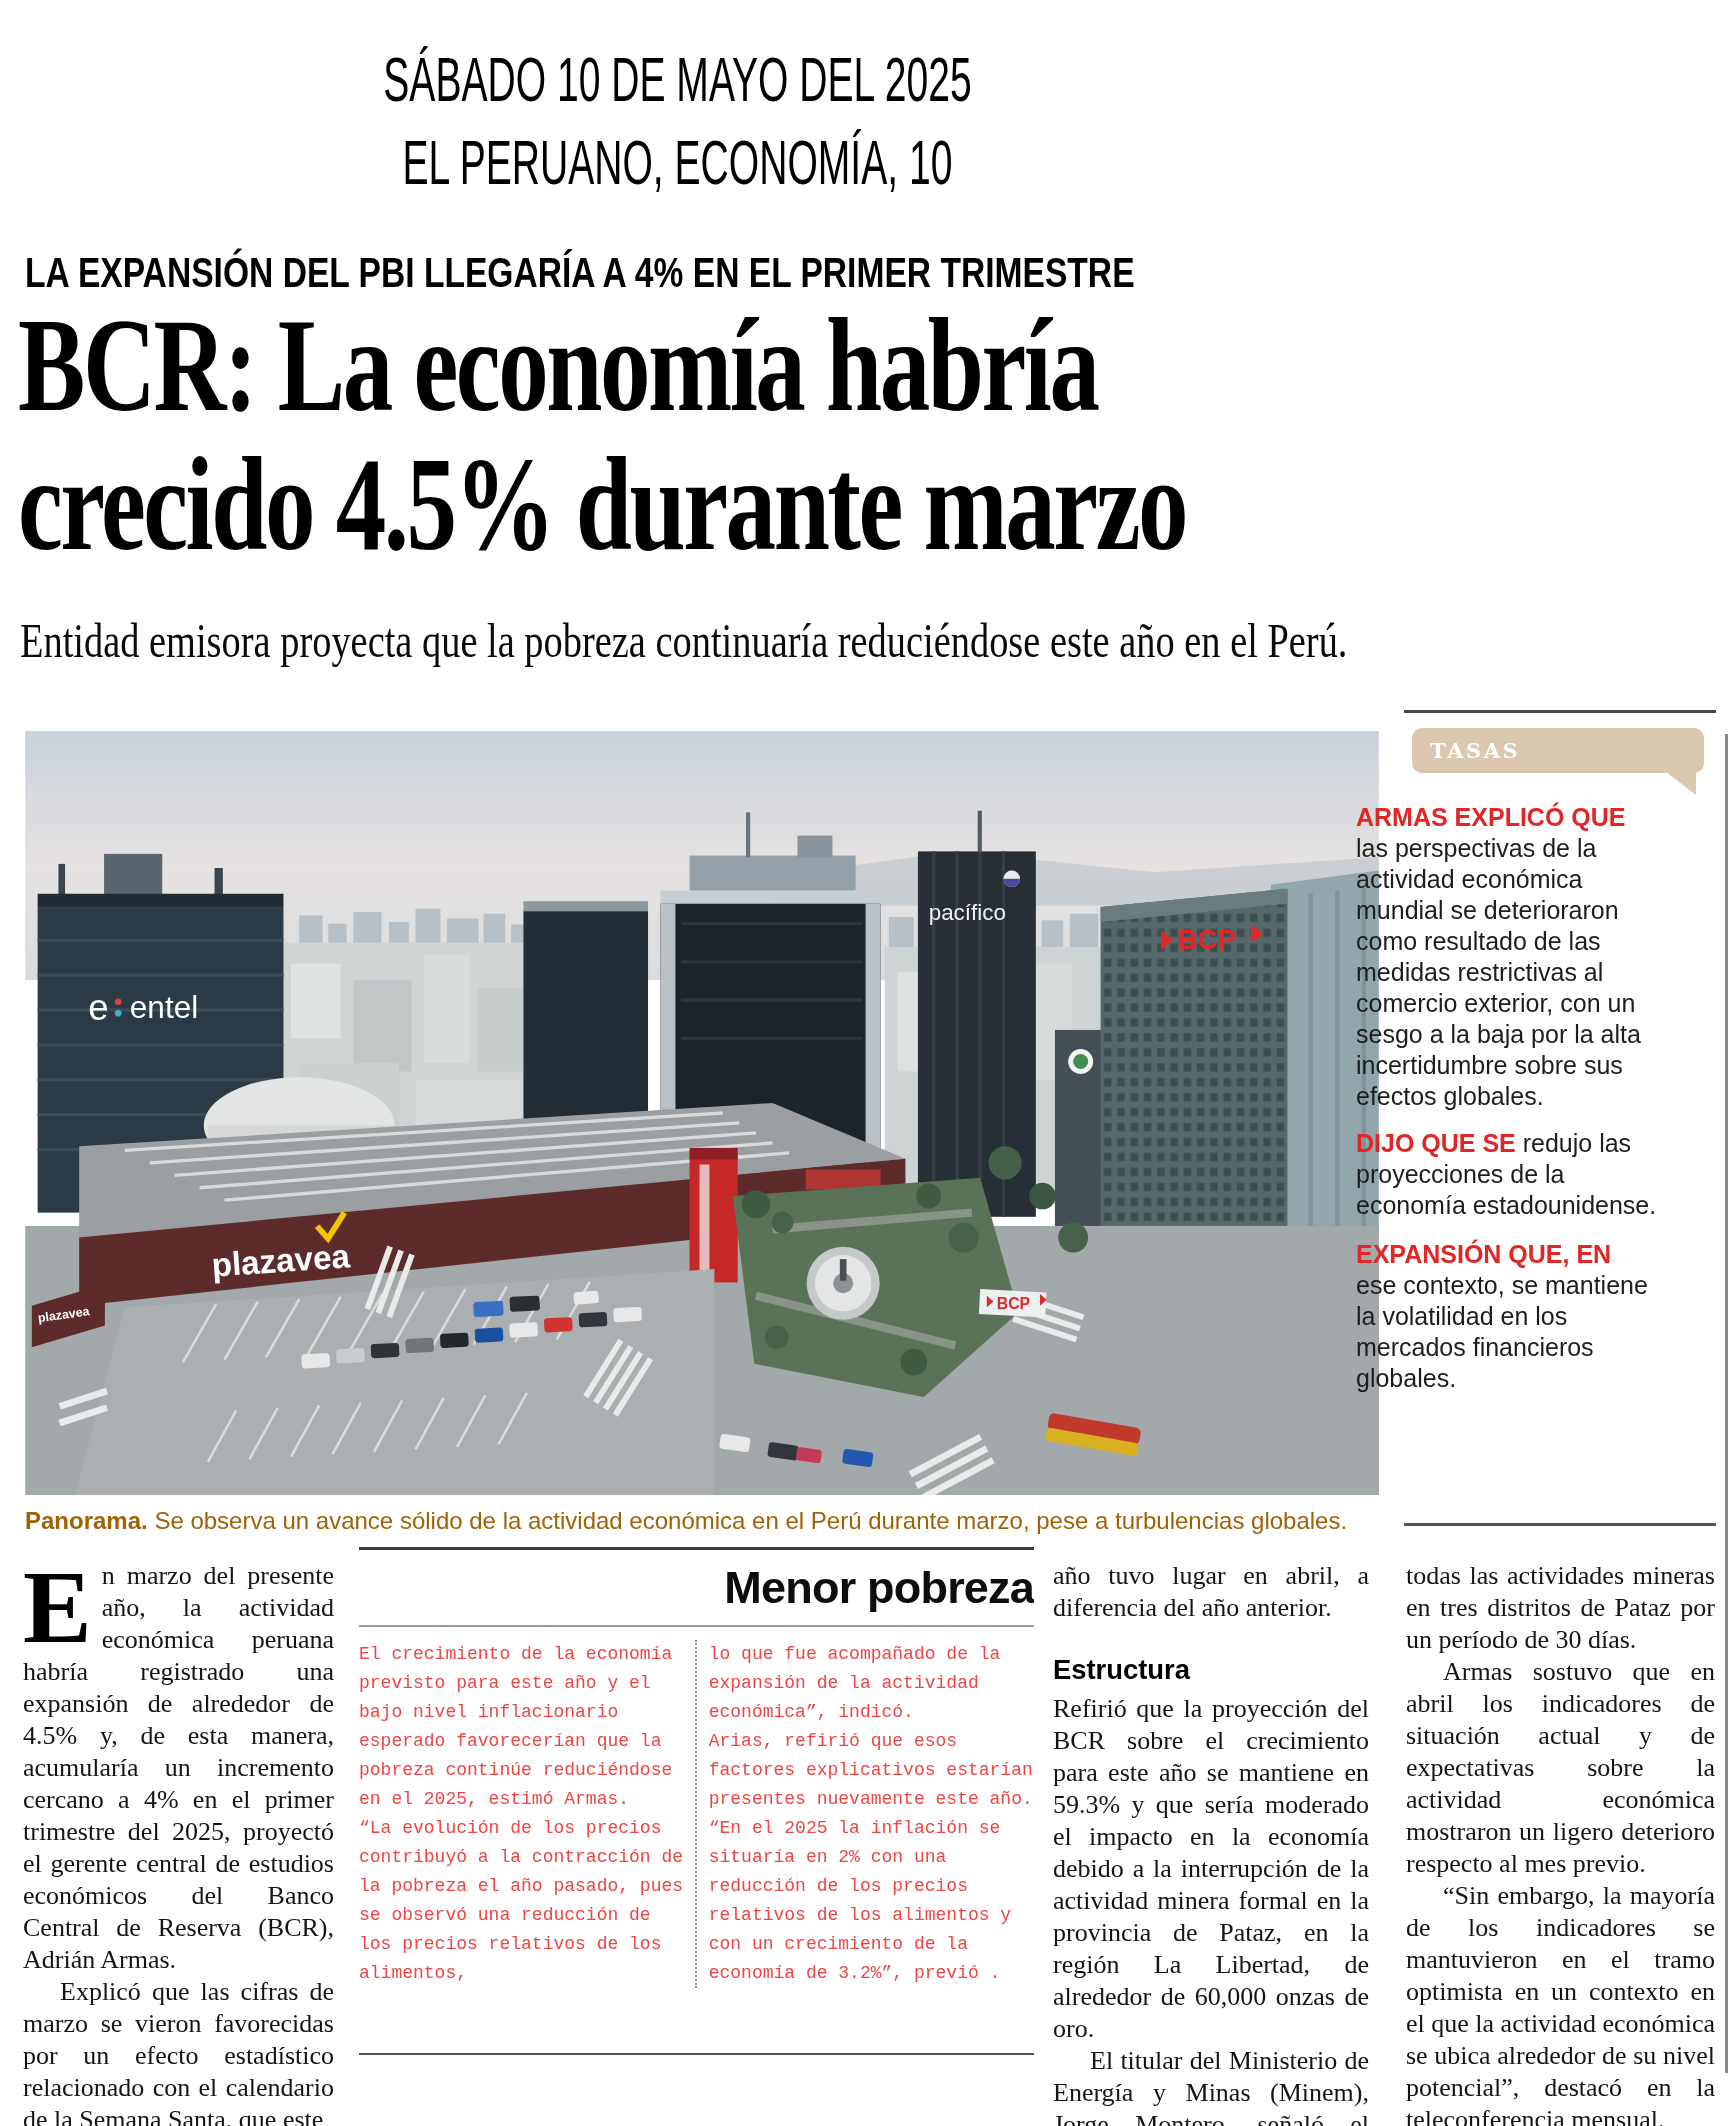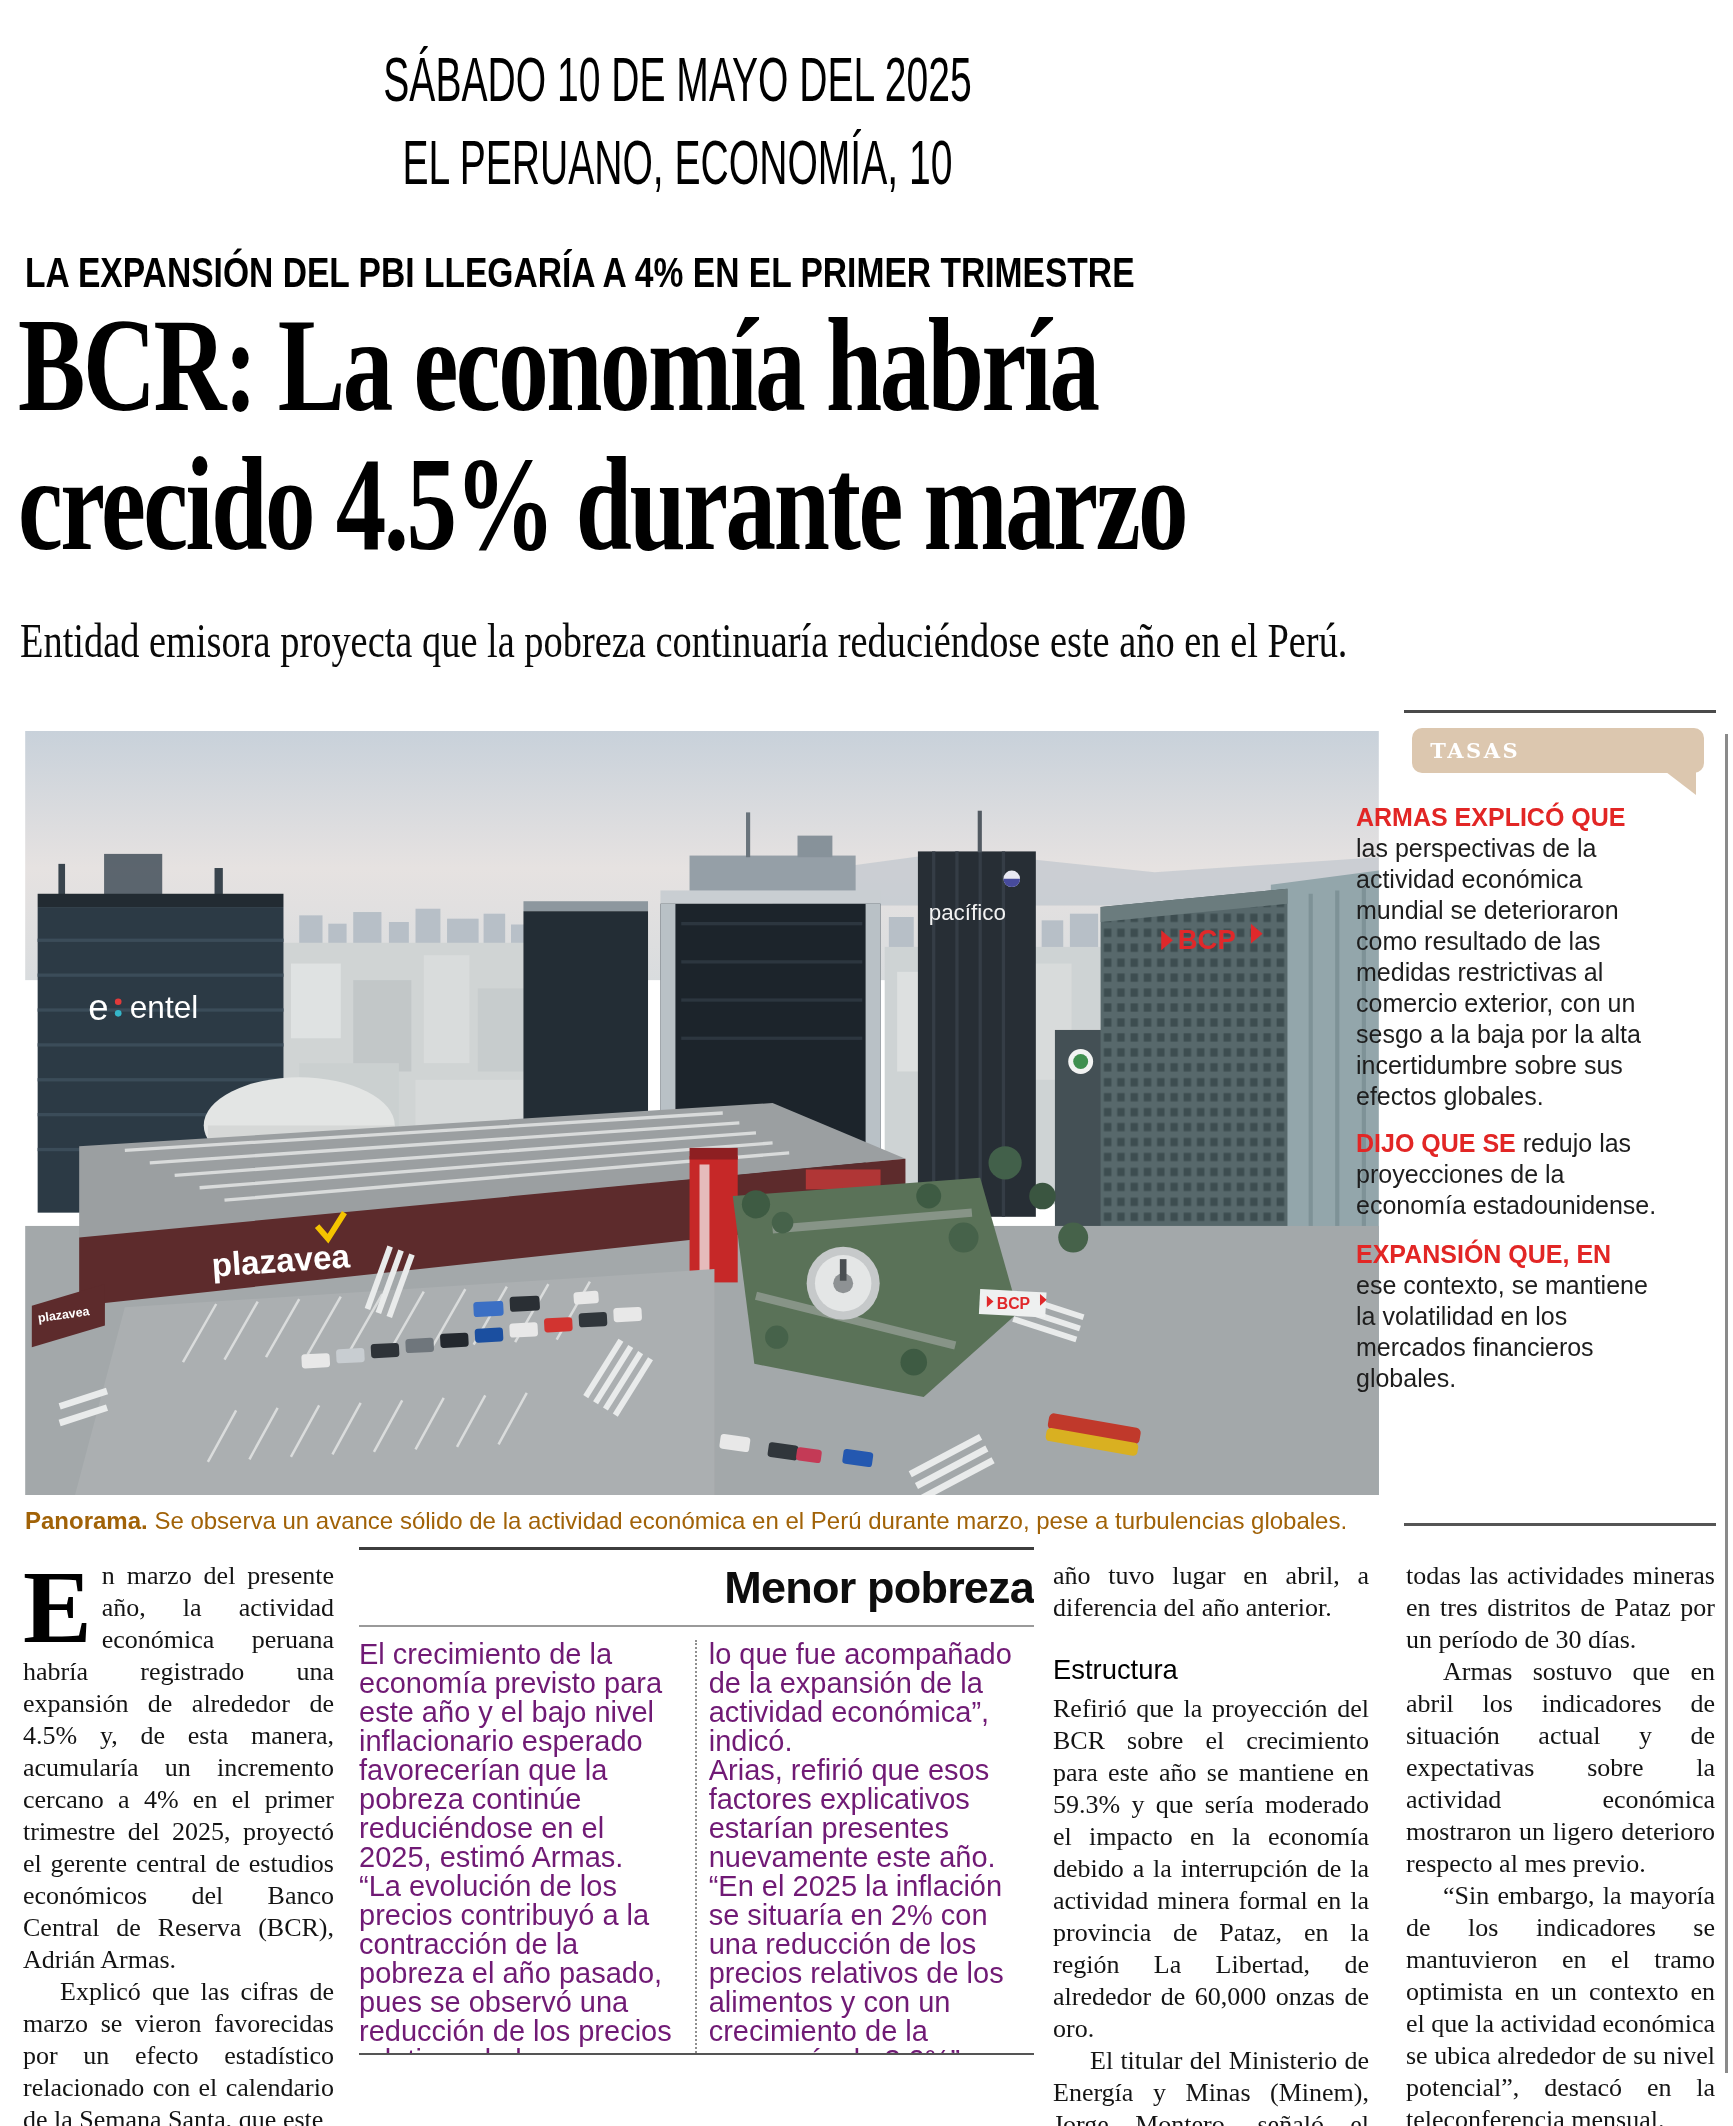--- a/index.html
+++ b/index.html
@@ -47,32 +47,32 @@
            font-size:25px;line-height:31px;color:#1d1d1d;}
   .sb-item .lead{color:#e22625;font-weight:700;}
   .sb-botrule{position:absolute;left:1404px;top:1523px;width:312px;height:2.5px;background:#555;}
   .edge-rule{position:absolute;left:1725px;top:734px;width:2.5px;height:1339px;background:#8a8a8a;}
 
   
   .bodycol{position:absolute;font-size:26px;line-height:32px;text-align:justify;color:#141414;}
   .bodycol p{margin:0;}
   .indent{text-indent:37px;}
   .dropcap{float:left;font-weight:700;font-size:103px;line-height:.82;padding:5px 10px 0 0;color:#000;}
-  .colsub{font-family:"Liberation Sans",sans-serif;font-weight:400;font-size:27.4px;color:#000;
+  .colsub{font-family:"Liberation Sans",sans-serif;font-weight:700;font-size:27.4px;color:#000;
           margin:30px 0 6.6px 0 !important;text-align:left;}
 
   
   .mbox{position:absolute;left:359px;top:1547px;width:675px;height:508px;overflow:hidden;}
   .mbox-toprule{height:3.3px;background:#3d3d3d;}
   .mbox-title{text-align:right;font-family:"Liberation Sans",sans-serif;font-weight:700;
               font-size:45px;color:#0d0d0d;margin-top:11.6px;letter-spacing:-0.8px;}
   .mbox-underrule{height:1.7px;background:#9a9a9a;margin-top:11.6px;}
   .mbox-cols{display:flex;margin-top:13.3px;}
-  .mbox-col{width:326px;font-family:Liberation Sans, sans-serif;font-size:29px;
-            line-height:29px;color:#701a75;}
+  .mbox-col{width:326px;font-family:Liberation Mono, monospace;font-size:18px;
+            line-height:29px;color:#ef4444;}
   .mbox-col p{margin:0;}
   .mbox-col.first{padding-right:10.8px;}
   .mbox-col.second{border-left:2.5px dotted #8f8f8f;padding-left:11.6px;}
   .mbox-bottomrule{position:absolute;left:0;right:0;bottom:0;height:2.5px;background:#555;}
 </style>
 </head>
 <body>
 
 <div class="page">
 

